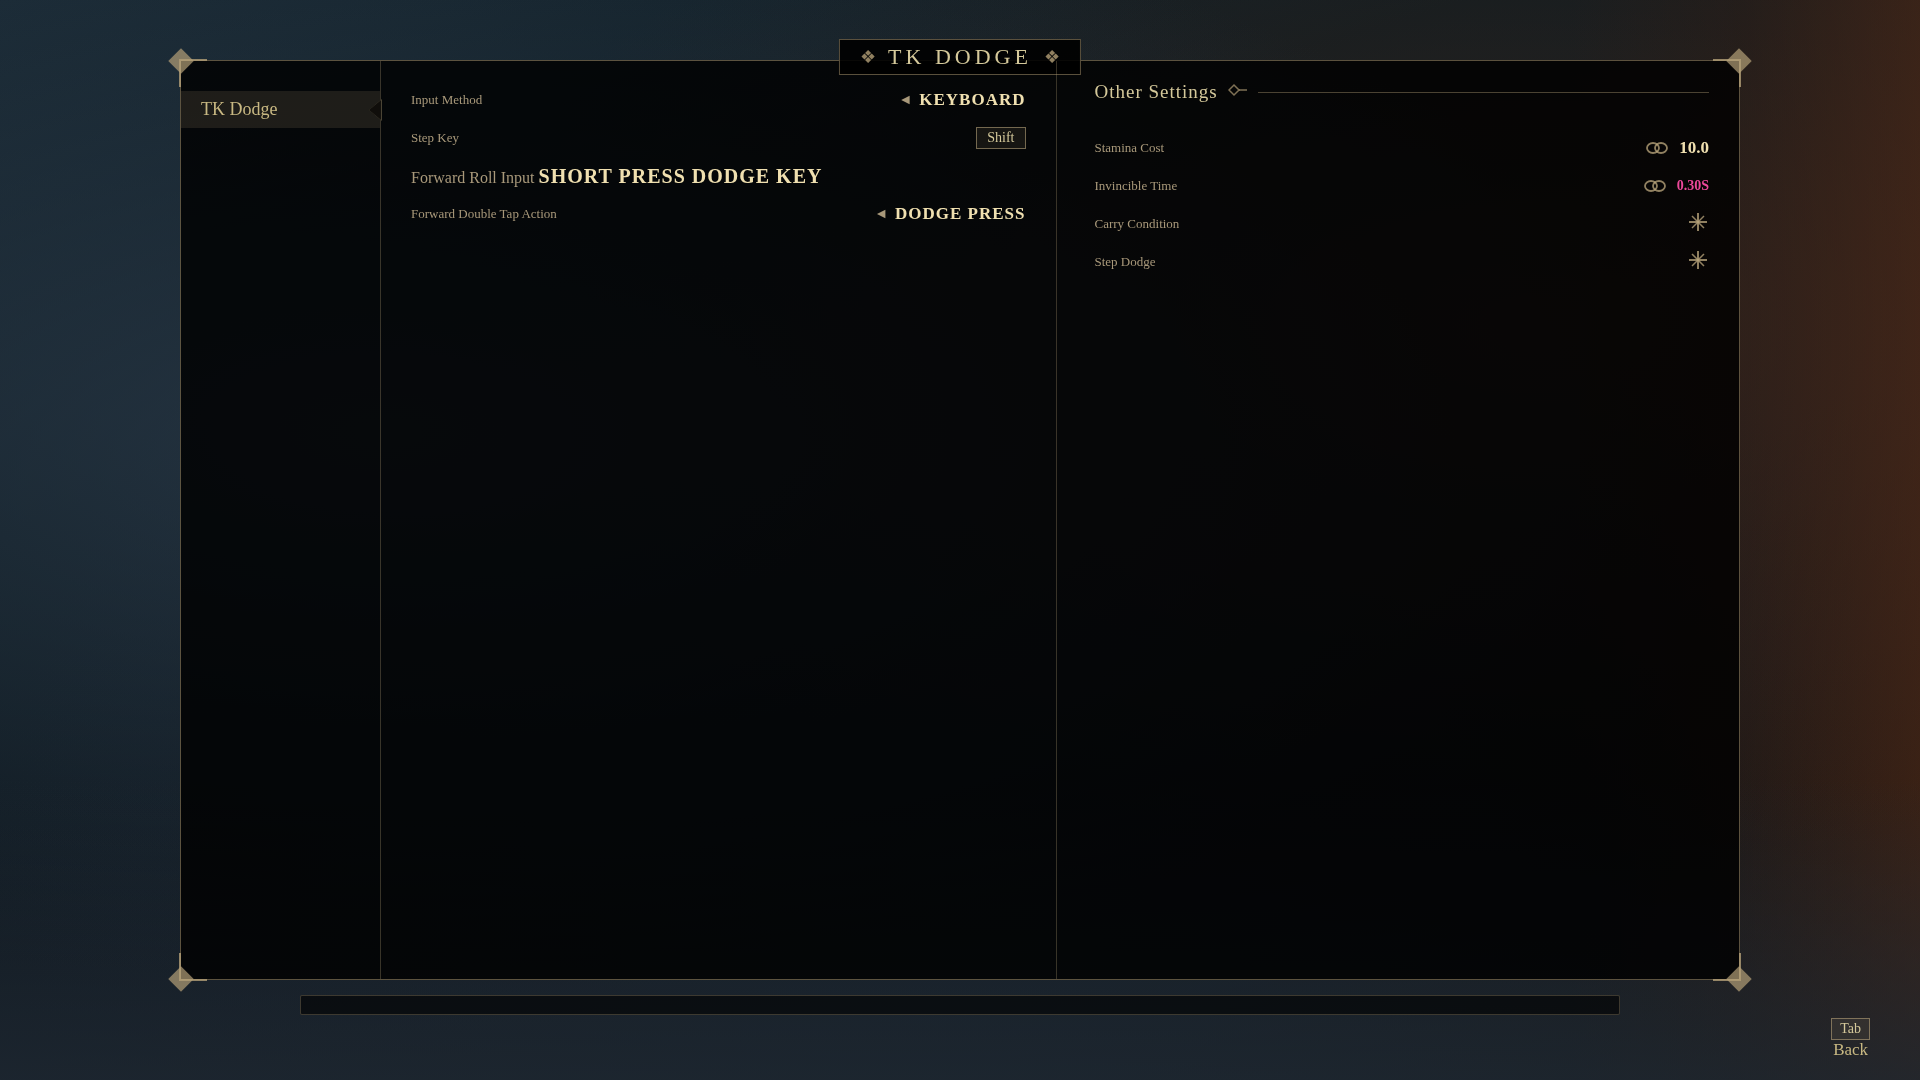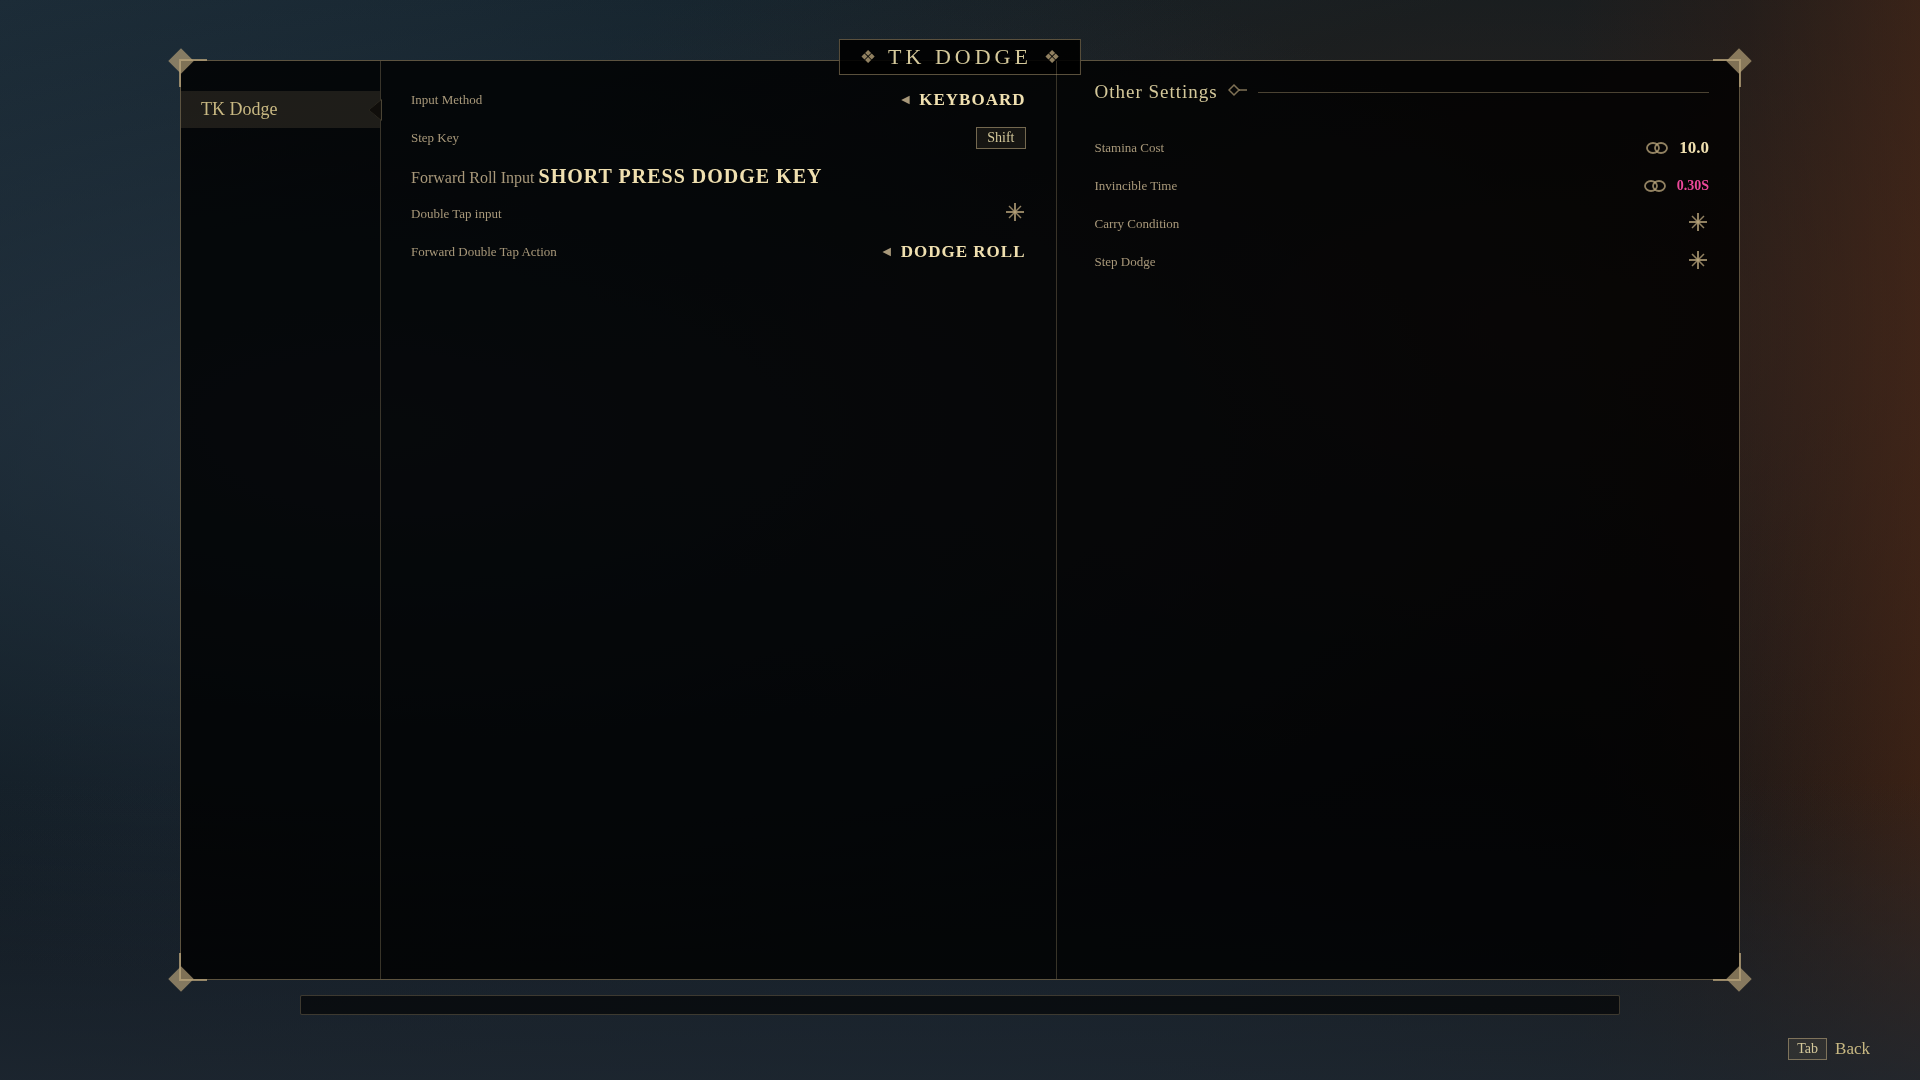--- a/index.html
+++ b/index.html
@@ -248,23 +248,24 @@
       margin-left: 40px;
     }
 
     
     .back-bar {
       position: absolute;
       bottom: 20px;
       right: 50px;
       display: flex;
       align-items: center;
-      gap: 8px;
+      gap: 0;
       color: #c8b882;
       font-size: 17px;
+      flex-direction: column;
     }
 
     .back-key {
       border: 1px solid rgba(180,160,120,0.6);
       padding: 2px 8px;
       font-size: 14px;
       color: #d4c89a;
       background: rgba(180,160,120,0.1);
     }
 
@@ -341,37 +342,26 @@
         <span class="setting-label">Step Key</span>
         <span class="key-badge">Shift</span>
       </div>
 
       <div class="setting-row forward-roll-row">
         <span>
           <span class="setting-label-part1">Forward Roll Input</span><span class="setting-label-part2">SHORT PRESS DODGE KEY</span>
         </span>
       </div>
 
-      <div class="setting-row">
-        <span class="setting-label">Double Tap input</span>
-        <span>
-          <svg width="22" height="22" viewBox="0 0 22 22">
-            <line x1="11" y1="2" x2="11" y2="20" stroke="rgba(180,160,120,0.8)" stroke-width="2"></line>
-            <line x1="2" y1="11" x2="20" y2="11" stroke="rgba(180,160,120,0.8)" stroke-width="2"></line>
-            <line x1="5" y1="5" x2="17" y2="17" stroke="rgba(180,160,120,0.8)" stroke-width="1.5"></line>
-            <line x1="17" y1="5" x2="5" y2="17" stroke="rgba(180,160,120,0.8)" stroke-width="1.5"></line>
-          </svg>
-        </span>
-      </div>
 
       <div class="setting-row">
         <span class="setting-label">Forward Double Tap Action</span>
         <span class="setting-value bold-value">
           <span style="color:#a8987a;font-weight:normal;font-size:14px;">◄</span>
-          <span>DODGE ROLL</span>
+          <span>DODGE PRESS</span>
         </span>
       </div>
     </div>
 
     <div class="settings-right">
       <div class="section-header">
         <span class="section-title">Other Settings</span>
         <span class="section-icon">
           <svg width="20" height="14" viewBox="0 0 20 14">
             <path d="M1 7 L6 2 L11 7 L6 12 Z" fill="none" stroke="rgba(180,160,120,0.7)" stroke-width="1.5"></path>

